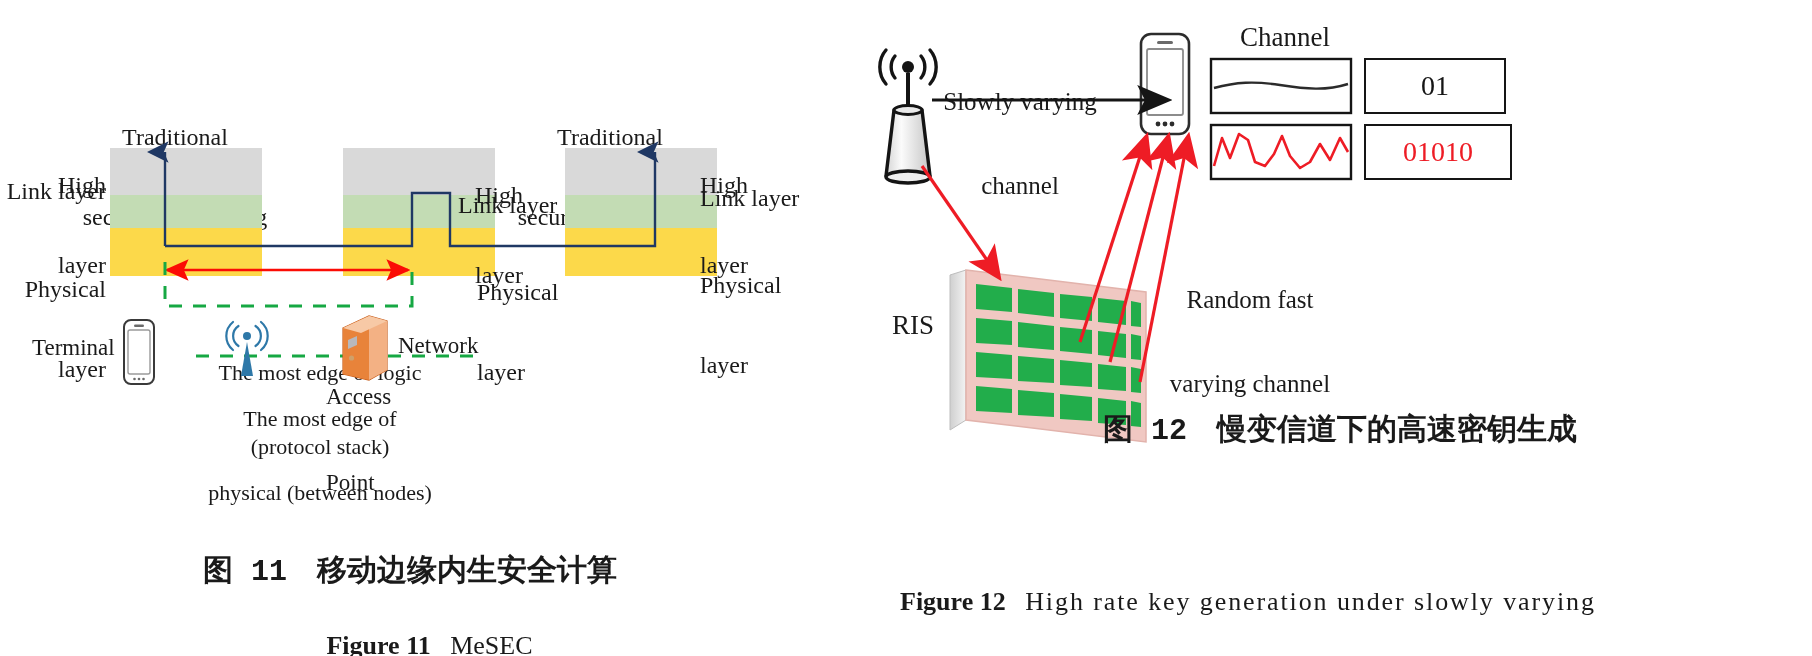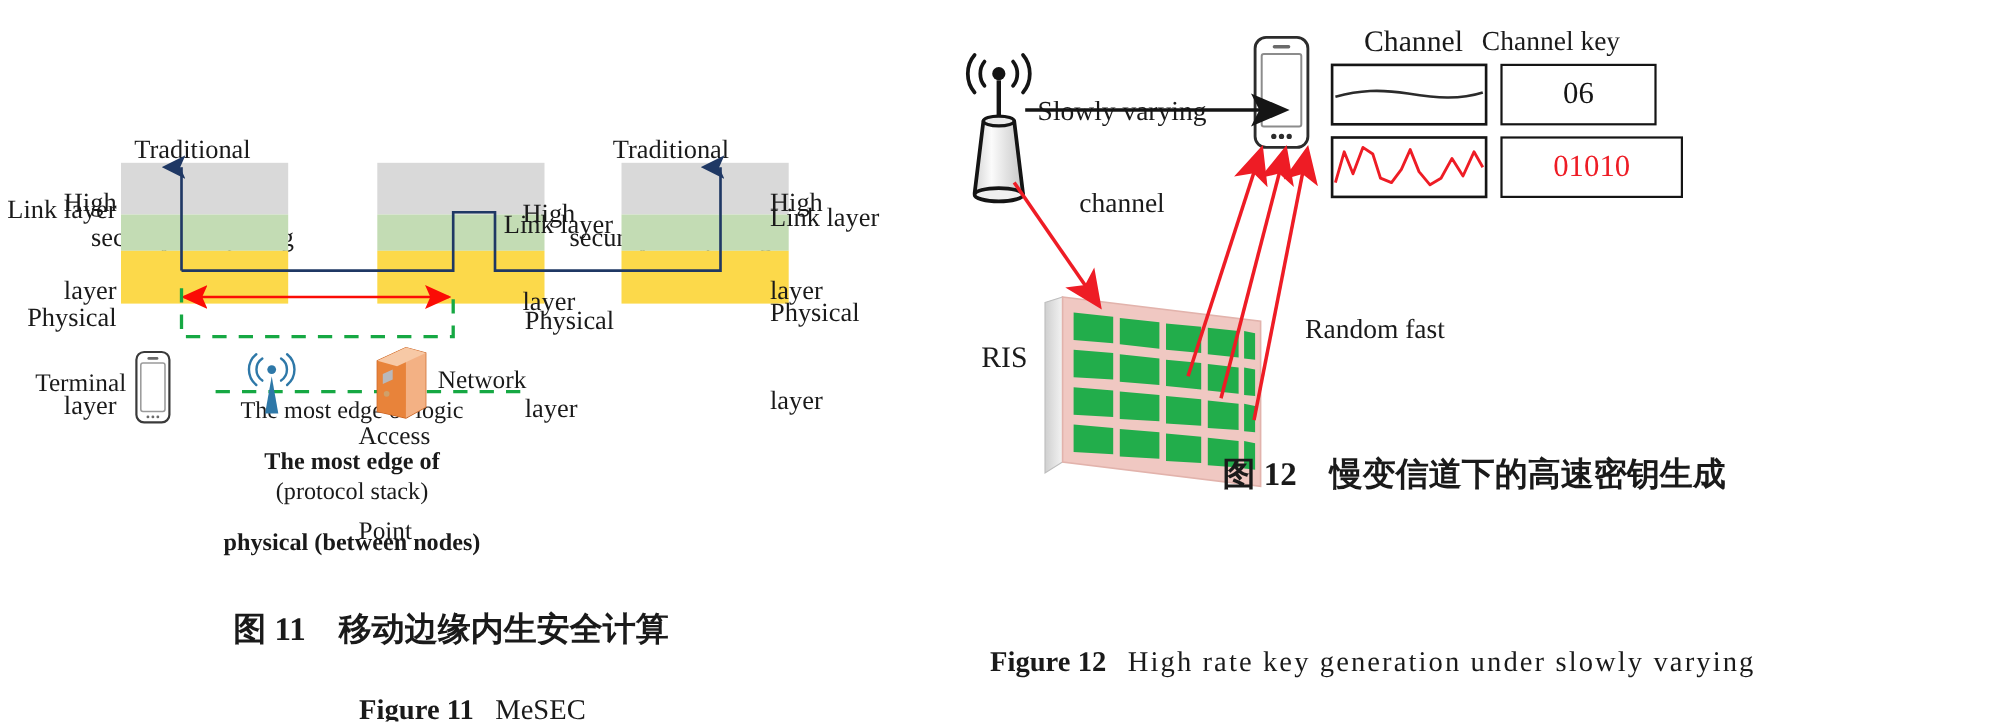--- a/index.html
+++ b/index.html
@@ -18,21 +18,21 @@
   .ctr { text-align: center; }
 
   
   .stack { position: absolute; }
   .lyr { position: absolute; left: 0; width: 100%; }
   .lyr-high { background: #d9d9d9; }
   .lyr-link { background: #c3dcb4; }
   .lyr-phys { background: #fcd94a; }
 
   
-  .cn-cap { font-family: Liberation Serif, serif; font-weight: 700; text-align: center; }
+  .cn-cap { font-family: Liberation Mono, monospace; font-weight: 700; text-align: center; }
   .en-cap { font-family: "Liberation Serif", serif; }
   .en-cap b { font-weight: 700; }
 
   svg { position: absolute; overflow: visible; }
   .nolbl { pointer-events: none; }
 </style>
 </head>
 <body>
 
 <div class="canvas">
@@ -118,21 +118,21 @@
 
       <path d="M165,262 L165,306 L412,306 L412,262" stroke="#16a843" stroke-width="3" fill="none" stroke-dasharray="13,11"></path>
 
       <line x1="196" y1="356" x2="484" y2="356" stroke="#16a843" stroke-width="3" stroke-dasharray="13,11"></line>
     </svg>
 
     <div class="txt ctr" style="left:175px; top:312px; width:290px; font-size:22px;">
       <div>The most edge of logic</div>
       <div>(protocol stack)</div>
     </div>
-    <div class="txt ctr" style="left:175px; top:358px; width:290px; font-size:22px;font-weight:bold;">
+    <div class="txt ctr" style="left:175px; top:358px; width:290px; font-size:22px;">
       <div>The most edge of</div>
       <div>physical (between nodes)</div>
     </div>
 
     <div class="txt" style="left:32px; top:335px; font-size:23px;">Terminal</div>
     <svg class="nolbl" width="40" height="70" viewBox="0 0 40 70" style="left:120px; top:318px;">
       <rect x="4" y="2" width="30" height="64" rx="7" ry="7" fill="#ffffff" stroke="#3a3a3a" stroke-width="2"></rect>
       <rect x="8" y="12" width="22" height="44" rx="2" ry="2" fill="#ffffff" stroke="#9a9a9a" stroke-width="1.4"></rect>
       <rect x="14" y="6.5" width="10" height="2.6" rx="1.3" fill="#6a6a6a"></rect>
       <circle cx="14.5" cy="61" r="1.3" fill="#6a6a6a"></circle>
@@ -274,40 +274,40 @@
       <defs>
         <marker id="blkTip" markerWidth="11" markerHeight="11" refX="9" refY="5.5" orient="auto">
           <path d="M11,5.5 L0,0.8 L2.4,5.5 L0,10.2 Z" fill="#151515"></path>
         </marker>
       </defs>
       <line x1="2" y1="12" x2="236" y2="12" stroke="#151515" stroke-width="3.2" marker-end="url(#blkTip)"></line>
     </svg>
 
     <div class="txt ctr" style="left:290px; top:230px; width:240px; font-size:25px;">
       <div>Random fast</div>
+      <div>varying channel</div>
     </div>
 
     <div class="txt ctr" style="left:370px; top:22px; width:150px; font-size:27px;">Channel</div>
-    <div class="txt ctr" style="left:475px; top:24px; width:190px; font-size:25px;">Channel key</div>
 
     <svg class="nolbl" width="142" height="56" viewBox="0 0 142 56" style="left:370px; top:58px;">
       <rect x="1" y="1" width="140" height="54" fill="#ffffff" stroke="#151515" stroke-width="2.4"></rect>
       <path d="M4,30 C26,24 44,23 70,27 C96,31 116,33 138,26" fill="none" stroke="#2b2b2b" stroke-width="2.4"></path>
     </svg>
 
     <div class="abs" style="left:524px; top:58px; width:142px; height:56px; border:2.4px solid #151515; box-sizing:border-box;">
-      <div class="ctr" style="font-size:28px; line-height:52px; color:#151515;">06</div>
+      <div class="ctr" style="font-size:28px; line-height:52px; color:#151515;">01</div>
     </div>
 
     <svg class="nolbl" width="142" height="56" viewBox="0 0 142 56" style="left:370px; top:124px;">
       <rect x="1" y="1" width="140" height="54" fill="#ffffff" stroke="#151515" stroke-width="2.4"></rect>
       <path d="M4,42 L12,14 L20,34 L29,10 L38,16 L45,38 L55,42 L64,30 L72,12 L80,32 L90,44 L100,38 L110,20 L120,36 L130,14 L138,28" fill="none" stroke="#ee1c25" stroke-width="2.6" stroke-linejoin="round"></path>
     </svg>
 
-    <div class="abs" style="left:524px; top:124px; width:166px; height:56px; border:2.4px solid #151515; box-sizing:border-box;">
+    <div class="abs" style="left:524px; top:124px; width:148px; height:56px; border:2.4px solid #151515; box-sizing:border-box;">
       <div class="ctr" style="font-size:28px; line-height:52px; color:#ee1c25;">01010</div>
     </div>
 
     <div class="txt ctr cn-cap" style="left:60px; top:415px; width:880px; font-size:30px;">图 12　慢变信道下的高速密钥生成</div>
     <div class="txt en-cap" style="left:8px; top:465px; width:962px; font-size:26px; line-height:1.5;">
       <div>
         <b>Figure 12</b><span>&nbsp;&nbsp;&nbsp;</span><span style="letter-spacing:1.9px;">High rate key generation under slowly varying</span>
       </div>
       
     </div>

